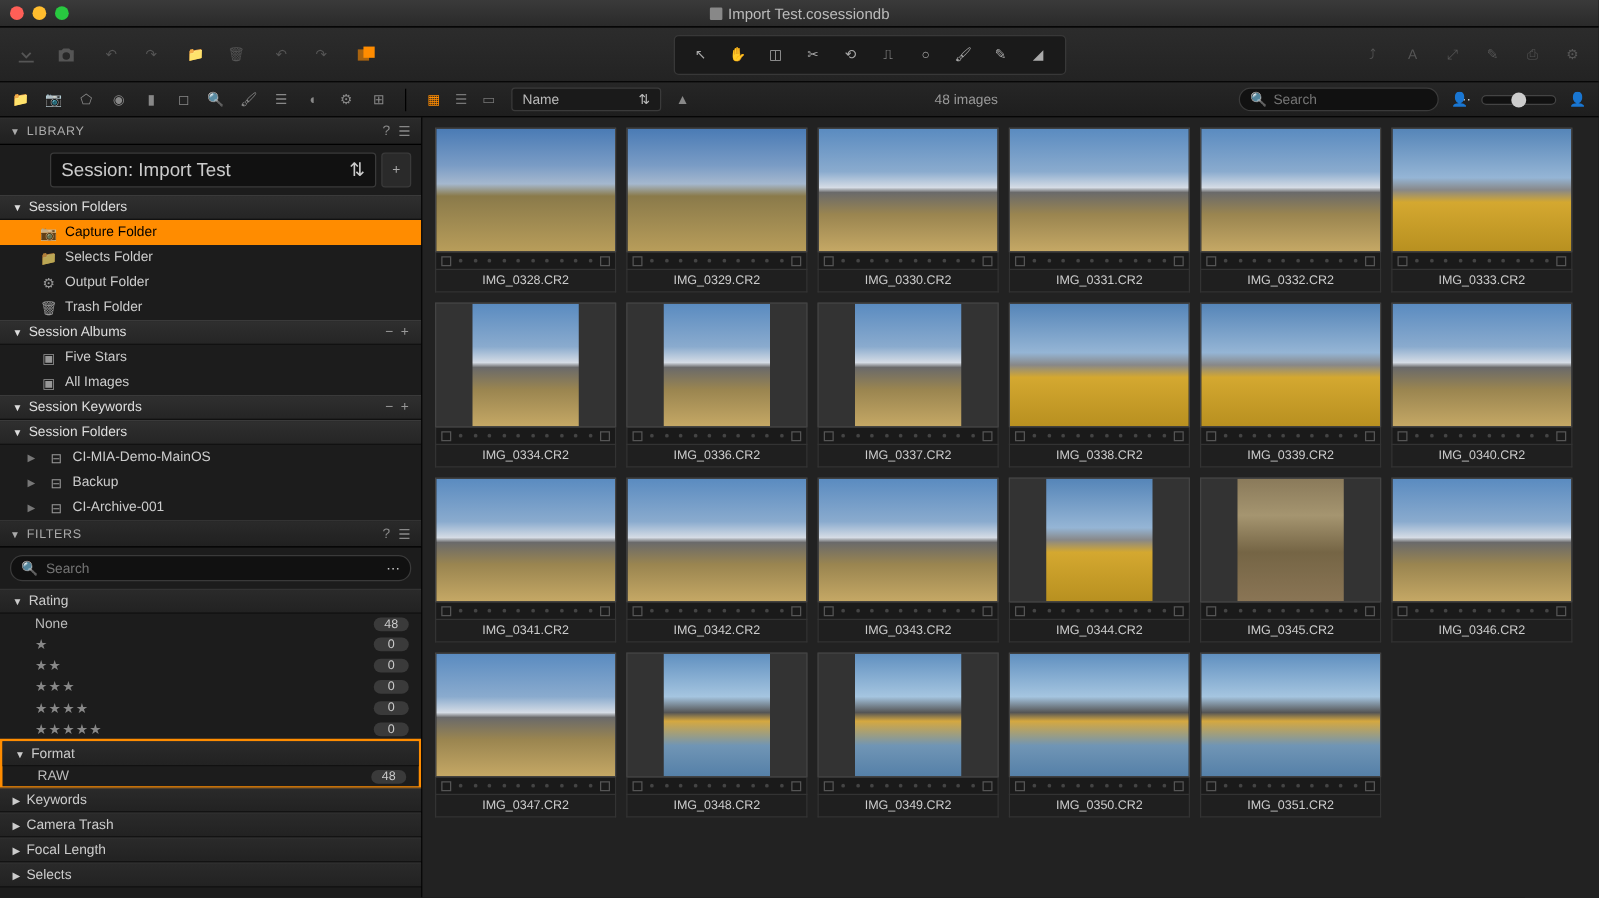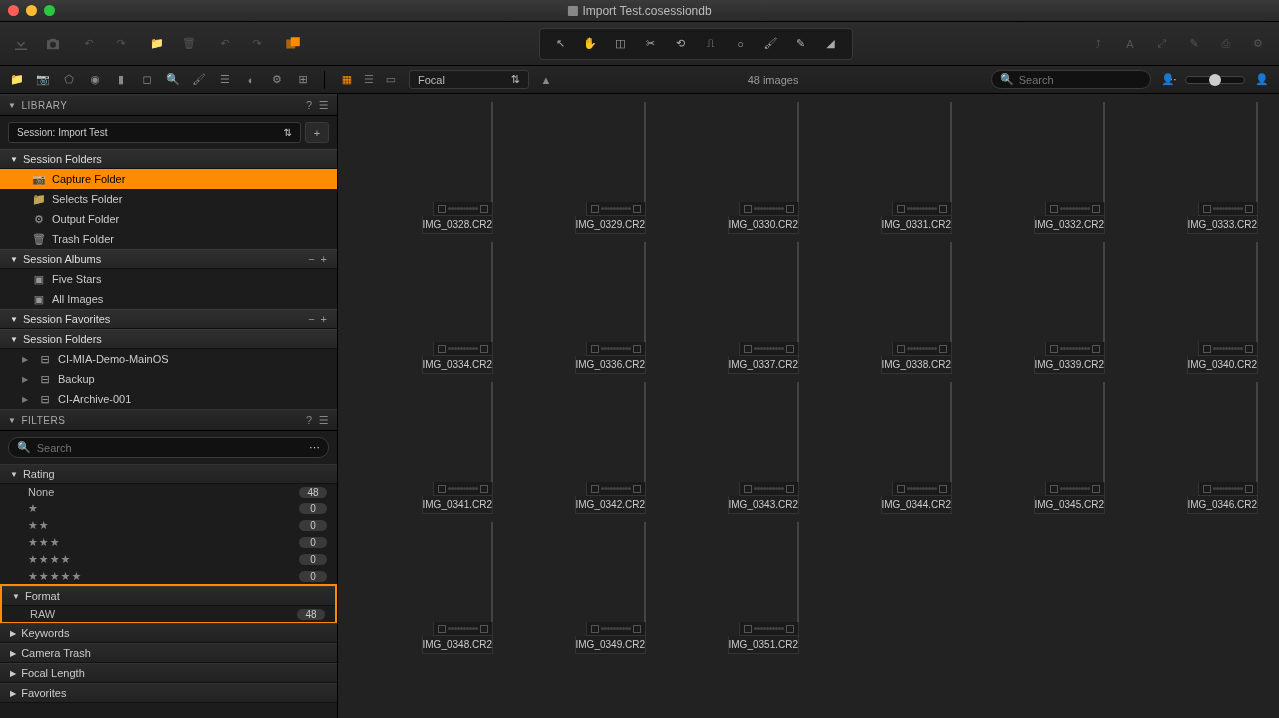--- a/index.html
+++ b/index.html
@@ -38,21 +38,21 @@
 
 .main { display: flex; height: calc(718px - 22px - 44px - 28px); }
 
 
 .sidebar { width: 338px; background: #1c1c1c; border-right: 1px solid #000; display:flex; flex-direction:column; overflow-y:auto; }
 .panel-hdr { height: 22px; background: linear-gradient(#2a2a2a,#202020); border-bottom:1px solid #000; border-top:1px solid #333; display:flex; align-items:center; padding:0 8px; color:#aaa; font-size:10px; letter-spacing:0.5px; text-transform:uppercase; }
 .panel-hdr .arrow { margin-right:5px; font-size:8px; }
 .panel-hdr .hdr-right { margin-left:auto; display:flex; gap:6px; color:#888; font-size:11px; }
 
 .session-sel { margin:6px 8px; display:flex; gap:4px; }
-.session-dd { flex:1; background:#111; border:1px solid #3a3a3a; border-radius:3px; padding:4px 8px; color:#ccc; font-size:10px; display:flex; justify-content:space-between; align-items:center; cursor:pointer; }
+.session-dd { flex:1; background:#111; border:1px solid #3a3a3a; border-radius:3px; padding:4px 8px; color:#ccc; font-size:15px; display:flex; justify-content:space-between; align-items:center; cursor:pointer;margin-left:32px; }
 .session-add { width:24px; background:#2a2a2a; border:1px solid #3a3a3a; border-radius:3px; display:flex; align-items:center; justify-content:center; color:#aaa; cursor:pointer; }
 
 .tree-hdr { background:linear-gradient(#2f2f2f,#252525); padding:3px 10px; color:#ddd; font-size:11px; display:flex; align-items:center; border-top:1px solid #3a3a3a; border-bottom:1px solid #111; cursor:pointer; }
 .tree-hdr .arrow { margin-right:5px; font-size:8px; }
 .tree-hdr .act { margin-left:auto; display:flex; gap:6px; color:#999; }
 
 .tree-item { padding:3px 10px 3px 32px; color:#ccc; font-size:11px; display:flex; align-items:center; gap:6px; cursor:pointer; }
 .tree-item.selected { background:#ff8c00; color:#000; }
 .tree-item .ticon { width:14px; height:14px; display:flex; align-items:center; justify-content:center; opacity:0.7; }
 .tree-item.sys { padding-left:22px; }
@@ -65,21 +65,21 @@
 .filter-sec .arrow { margin-right:5px; font-size:8px; }
 
 .filter-row { padding:2px 10px 2px 28px; display:flex; align-items:center; font-size:11px; color:#bbb; cursor:pointer; }
 .filter-row .pill { margin-left:auto; background:#3a3a3a; border-radius:8px; padding:0 8px; font-size:10px; color:#ccc; min-width:28px; text-align:center; }
 .filter-row .stars { color:#888; letter-spacing:1px; }
 .hlbox { border:2px solid #ff8c00; margin:-1px 0; }
 
 
 .browser { flex:1; background:#222; overflow-y:auto; padding:8px 0 8px 10px; }
 .grid { display:flex; flex-wrap:wrap; gap:8px; }
-.thumb { width:145px; display:flex; flex-direction:column;align-items:flex-end; }
+.thumb { width:145px; display:flex; flex-direction:column; }
 .thumb .img { height:100px; background:#333; border:1px solid #444; position:relative; overflow:hidden; display:flex; align-items:center; justify-content:center; }
 .thumb .img.portrait .inner { width:60%; height:100%; }
 .thumb .img .inner { width:100%; height:100%; }
 .thumb .bar { height:14px; background:#1a1a1a; border:1px solid #333; border-top:none; display:flex; align-items:center; padding:0 4px; gap:2px; }
 .thumb .bar .cb { width:8px; height:8px; border:1px solid #555; }
 .thumb .bar .dots { flex:1; display:flex; justify-content:space-around; }
 .thumb .bar .dots span { width:3px; height:3px; background:#444; border-radius:50%; }
 .thumb .name { height:18px; background:#1f1f1f; border:1px solid #333; border-top:none; text-align:center; font-size:10px; color:#ccc; line-height:18px; }
 
 
@@ -175,21 +175,21 @@
   <span class="tab">◐</span>
   <span class="tab">⚙</span>
   <span class="tab">⊞</span>
   <span class="sep"></span>
   <div class="viewmode">
     <span class="vm sel">▦</span>
     <span class="vm">☰</span>
     <span class="vm">▭</span>
   </div>
   <div class="sortsel">
-    <span>Focal</span>
+    <span>Name</span>
       <span>⇅</span>
   </div>
   <span class="tab">▲</span>
   <div class="spacer" style="flex:1"></div>
   <span class="count">48 images</span>
   <div class="spacer" style="flex:1"></div>
   <div class="searchbox">
     <span>🔍</span>
     <input placeholder="Search" style="">
     <span>⋯</span>
@@ -257,21 +257,21 @@
           <span>Five Stars</span>
         </div>
         <div class="tree-item">
           <span class="ticon">▣</span>
           <span>All Images</span>
         </div>
       </div>
 
     <div class="tree-hdr">
       <span class="arrow">▼</span>
-      <span>Session Favorites</span>
+      <span>Session Keywords</span>
       <span class="act">
           <span>−</span>
           <span>+</span>
         </span>
     </div>
 
     <div class="tree-hdr">
       <span class="arrow">▼</span>
       <span>Session Folders</span>
     </div>
@@ -358,21 +358,21 @@
     <div class="filter-sec">
       <span class="arrow">▶</span>
       <span>Camera Trash</span>
     </div>
     <div class="filter-sec">
       <span class="arrow">▶</span>
       <span>Focal Length</span>
     </div>
     <div class="filter-sec">
       <span class="arrow">▶</span>
-      <span>Favorites</span>
+      <span>Selects</span>
     </div>
   </div>
 
   <div class="browser">
     <div class="grid" id="grid">
         <div class="thumb">
     <div class="img">
             <div class="inner sky-field"></div>
           </div>
     <div class="bar">
@@ -761,20 +761,42 @@
               <span></span>
               <span></span>
               <span></span>
               <span></span>
             </span>
       <span class="cb"></span>
     </div>
     <div class="name">IMG_0346.CR2</div>
         </div>
         <div class="thumb">
+    <div class="img">
+            <div class="inner sky-mtns"></div>
+          </div>
+    <div class="bar">
+      <span class="cb"></span>
+      <span class="dots">
+              <span></span>
+              <span></span>
+              <span></span>
+              <span></span>
+              <span></span>
+              <span></span>
+              <span></span>
+              <span></span>
+              <span></span>
+              <span></span>
+            </span>
+      <span class="cb"></span>
+    </div>
+    <div class="name">IMG_0347.CR2</div>
+        </div>
+        <div class="thumb">
     <div class="img portrait">
             <div class="inner sky-reflect"></div>
           </div>
     <div class="bar">
       <span class="cb"></span>
       <span class="dots">
               <span></span>
               <span></span>
               <span></span>
               <span></span>
@@ -824,17 +846,39 @@
               <span></span>
               <span></span>
               <span></span>
               <span></span>
               <span></span>
               <span></span>
               <span></span>
             </span>
       <span class="cb"></span>
     </div>
+    <div class="name">IMG_0350.CR2</div>
+        </div>
+        <div class="thumb">
+    <div class="img">
+            <div class="inner sky-reflect"></div>
+          </div>
+    <div class="bar">
+      <span class="cb"></span>
+      <span class="dots">
+              <span></span>
+              <span></span>
+              <span></span>
+              <span></span>
+              <span></span>
+              <span></span>
+              <span></span>
+              <span></span>
+              <span></span>
+              <span></span>
+            </span>
+      <span class="cb"></span>
+    </div>
     <div class="name">IMG_0351.CR2</div>
         </div>
       </div>
   </div>
 </div>
 
 </body></html>

